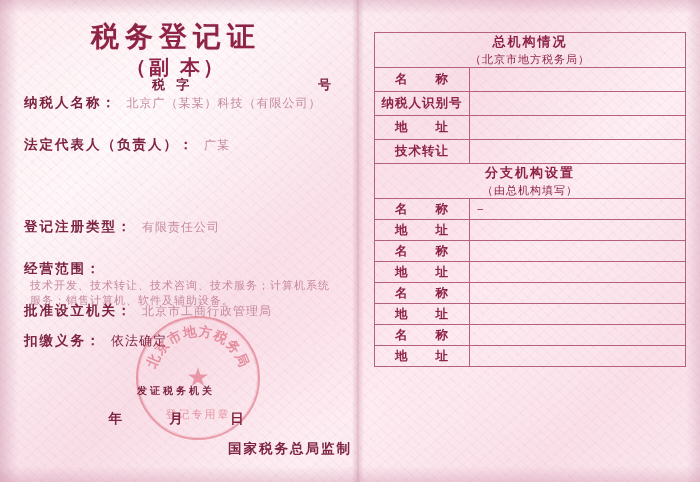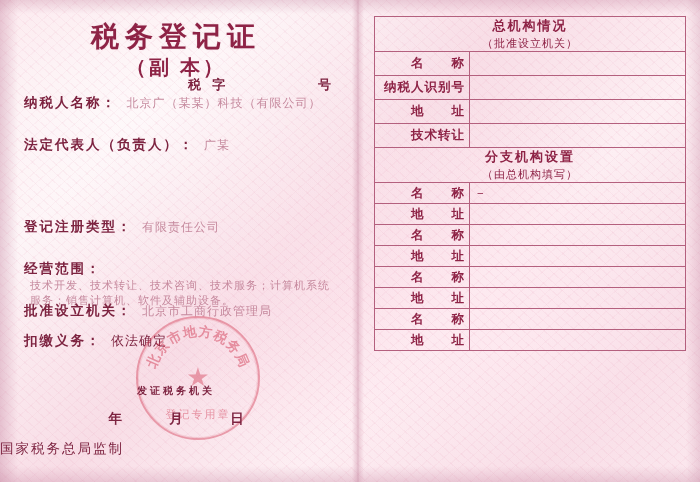--- a/index.html
+++ b/index.html
@@ -47,21 +47,21 @@
     text-shadow:0 0 1px rgba(150,40,80,0.25);
   }
   .subtitle{
     position:absolute;left:0;right:0;top:54px;text-align:center;
     font-size:20px;font-weight:bold;letter-spacing:3px;color:#8e2346;
   }
   .numline{
     position:absolute;top:76px;left:0;right:0;height:22px;
     font-size:13px;color:#7d2340;
   }
-  .numline .nl-zi{position:absolute;left:152px;top:0;letter-spacing:4px;font-weight:bold;margin-left:36px;}
+  .numline .nl-zi{position:absolute;left:152px;top:0;letter-spacing:4px;font-weight:bold;}
   .numline .nl-hao{position:absolute;left:318px;top:0;font-weight:bold;}
   .numline .nl-val{
     position:absolute;left:188px;top:1px;width:124px;
     font-size:11px;color:#b9798f;letter-spacing:1px;
     filter:blur(0.6px);opacity:.85;text-align:center;
     font-family:"Liberation Sans",sans-serif;
   }
 
   .field{position:absolute;left:24px;right:14px;font-size:13.5px;color:#7d2340;}
   .field .lbl{display:inline-block;white-space:nowrap;font-weight:bold;letter-spacing:2px;}
@@ -86,22 +86,22 @@
   .issuer{
     position:absolute;left:0;right:0;top:384px;text-align:center;
     font-size:10px;font-weight:bold;letter-spacing:3px;color:#7d2340;
   }
   .date-line{
     position:absolute;left:0;right:0;top:410px;text-align:center;
     font-size:13.5px;letter-spacing:22px;color:#7d2340;font-weight:bold;
     text-indent:22px;
   }
   .supervisor{
-    position:absolute;left:0;right:0;top:440px;text-align:left;
-    font-size:13.5px;letter-spacing:2px;color:#7d2340;font-weight:normal;
+    position:absolute;left:0;right:0;top:440px;text-align:right;
+    font-size:13.5px;letter-spacing:2px;color:#7d2340;font-weight:bold;
   }
 
   
   .seal{
     position:absolute;left:136px;top:316px;width:120px;height:120px;
     border-radius:50%;
     border:2.5px solid rgba(205,42,70,0.55);
     box-shadow:inset 0 0 0 1px rgba(205,42,70,0.18);
     opacity:.72;
     pointer-events:none;
@@ -119,42 +119,42 @@
     font-family:"Liberation Serif",serif;
     letter-spacing:1px;
     font-weight:bold;
   }
   .seal .bottomtxt{
     position:absolute;left:0;right:0;bottom:16px;text-align:center;
     font-size:11px;color:rgba(205,42,70,0.6);letter-spacing:2px;
   }
 
   
-  .right-page{position:absolute;left:364px;top:0;width:336px;height:365px;}
+  .right-page{position:absolute;left:364px;top:16px;width:336px;height:365px;}
   table.grid{
     position:absolute;left:10px;top:16px;
     width:312px;
     border-collapse:collapse;
     color:#8e2346;
     font-size:12.5px;
   }
   table.grid td{
     border:1px solid #b4607e;
     height:20px;
     padding:0 4px;
     vertical-align:middle;
   }
   td.hdr{
     text-align:center;font-weight:bold;letter-spacing:2px;
     height:20px;padding:3px 2px 1px;
     font-size:13px;
   }
   td.hdr .sub{display:block;font-size:11px;font-weight:normal;letter-spacing:1px;margin-top:1px;}
   td.lab{
-    width:86px;text-align:right;font-weight:bold;letter-spacing:1px;
+    width:86px;text-align:center;font-weight:bold;letter-spacing:1px;
     white-space:nowrap;
   }
   td.valcell{}
   .tall{height:24px;}
 </style>
 </head>
 <body>
 
 <div id="cert">
 
@@ -223,21 +223,21 @@
   </div>
 
   <div class="fold"></div>
 
   <div class="right-page">
     <table class="grid">
       <tbody>
         <tr>
           <td class="hdr" colspan="2">
             <span>总机构情况</span>
-            <span class="sub">（批准设立机关）</span>
+            <span class="sub">（北京市地方税务局）</span>
           </td>
         </tr>
 
         <tr class="tall">
           <td class="lab">名　　称</td>
           <td class="valcell"></td>
         </tr>
         <tr class="tall">
           <td class="lab">纳税人识别号</td>
           <td class="valcell"></td>

